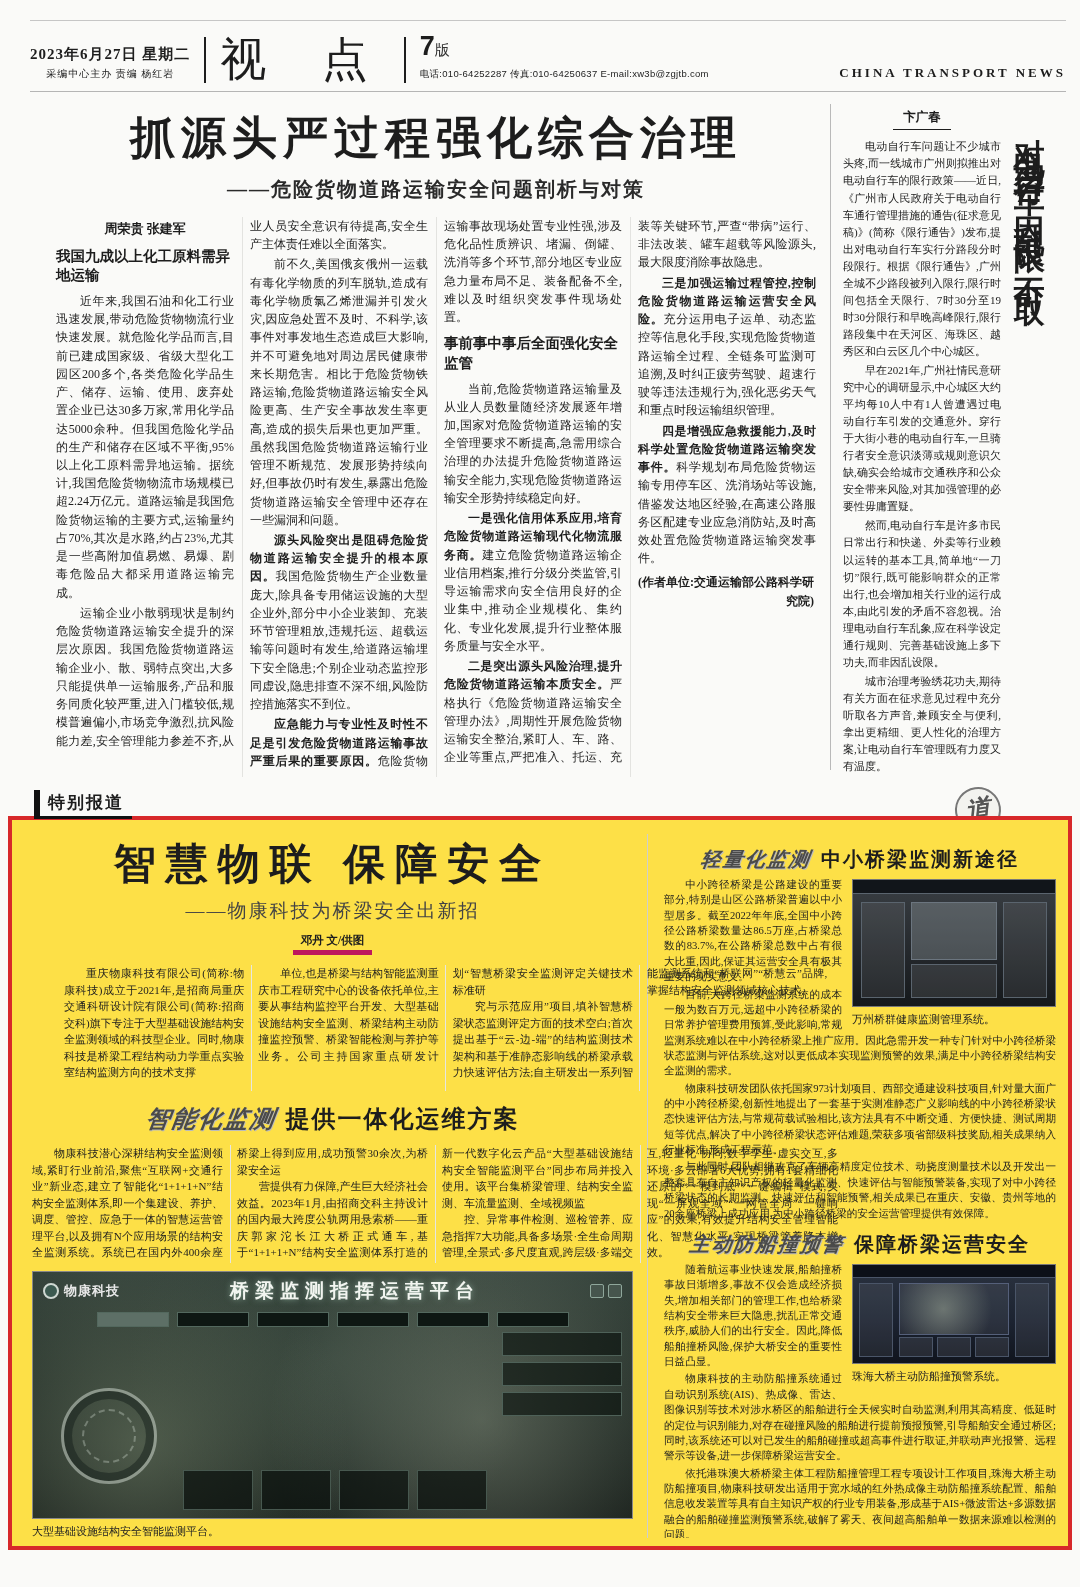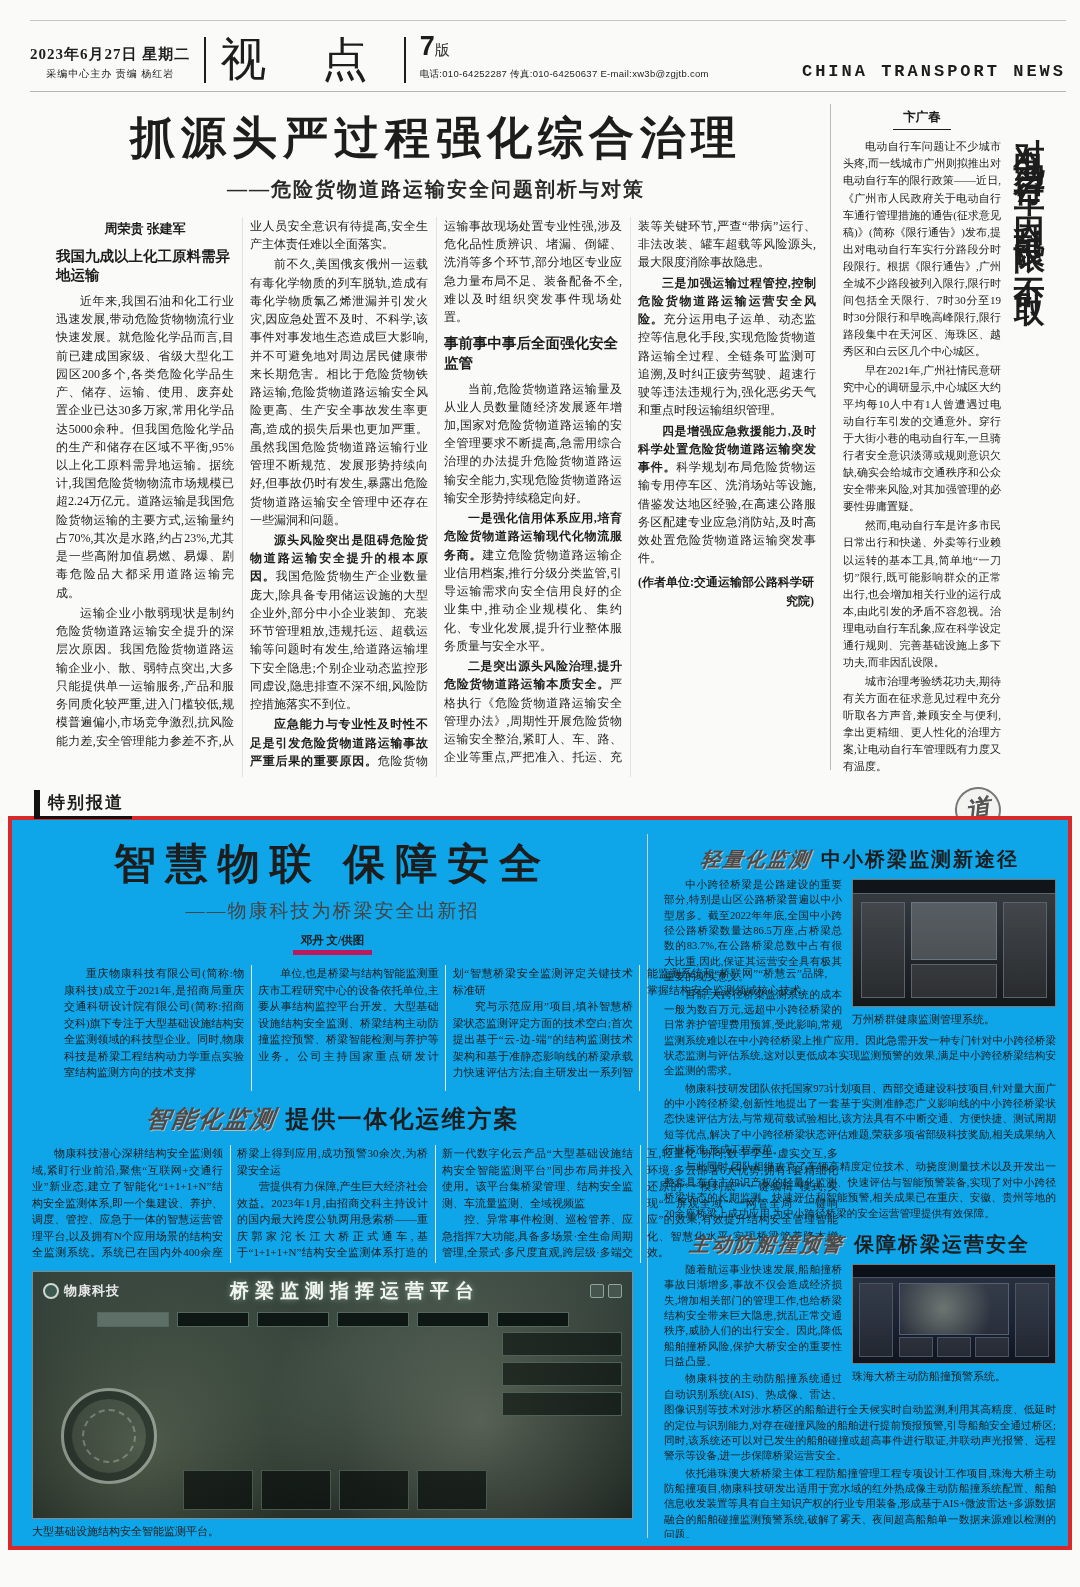--- a/index.html
+++ b/index.html
@@ -17,21 +17,21 @@
   .vbar{ width:2px; height:46px; background:#1d1d1d; }
   .section-title{ font-size:46px; font-weight:400; letter-spacing:22px; line-height:1;
     font-family:"Liberation Serif","DejaVu Serif",serif; white-space:nowrap; }
   .pageinfo{ padding-bottom:2px; }
   .page-no{ font-size:15px; color:#333; }
   .page-no b{ font-size:27px; color:#1d1d1d; font-family:"Liberation Sans",sans-serif; }
   .contact{ font-size:9.5px; color:#222; margin-top:6px; letter-spacing:.3px; font-family:"Liberation Sans",sans-serif; }
   .brand{ margin-left:auto; text-align:right; padding-bottom:2px; }
   .brand-cn{ font-size:31px; font-weight:900; font-style:italic; letter-spacing:4px;
     font-family:"Liberation Serif","DejaVu Serif",serif; }
-  .brand-en{ font-size:17px; letter-spacing:3px; font-weight:bold; font-family:Liberation Mono, monospace; margin-top:14px; }
+  .brand-en{ font-size:13px; letter-spacing:3px; font-weight:bold; font-family:Liberation Serif, serif; margin-top:14px; }
   
   .main{ display:flex; gap:14px; padding:12px 14px 0 56px; height:678px; }
   .article{ flex:1; min-width:0; }
   .a-title{ text-align:center; font-family:"Liberation Sans","DejaVu Sans",sans-serif;
     font-size:45px; font-weight:900; letter-spacing:6px; margin-top:4px; }
   .a-sub{ text-align:center; font-size:20px; font-weight:bold; letter-spacing:2px; margin-top:8px; color:#2a2a2a; }
   .cols{ margin-top:14px; height:560px; column-count:4; column-gap:16px; column-fill:auto;
     column-rule:1px solid #e3e3e0; font-size:12px; line-height:1.52; text-align:justify; }
   .cols p{ text-indent:2em; margin-bottom:2px; }
   .byline{ text-align:center; font-weight:bold; font-size:13px; text-indent:0 !important; margin:2px 0 8px; }
@@ -47,21 +47,21 @@
   .op-text p{ text-indent:2em; margin-bottom:2px; }
   .seal-row{ display:flex; justify-content:flex-end; align-items:center; gap:6px; margin-top:12px; }
   .seal-top{ writing-mode:vertical-rl; font-size:13px; font-weight:bold; color:#555; letter-spacing:2px; }
   .seal-circle{ width:46px; height:46px; border:2px solid #777; border-radius:50%; color:#555;
     display:flex; align-items:center; justify-content:center; font-size:26px; font-style:italic;
     font-weight:bold; transform:rotate(-8deg); background:#f3f3ef; }
   .op-title{ writing-mode:vertical-rl; font-size:31px; font-weight:900; line-height:1.15;
     letter-spacing:9px; padding-top:6px; font-family:"Liberation Serif","DejaVu Serif",serif; }
   
   .report{ position:relative; margin:46px 8px 0; height:734px; border:4px solid #d7282a;
-    padding:14px 12px 8px 20px; background:#0ea5e9; }
+    padding:14px 12px 8px 20px; background:#fde047; }
   .report-tag{ position:absolute; top:-30px; left:22px; background:#fafaf8;
     font-family:"Liberation Sans",sans-serif; font-weight:900; font-size:17px; letter-spacing:2px;
     border-left:6px solid #111; border-bottom:3px solid #111; padding:1px 8px 2px 8px; }
   .report-grid{ display:flex; gap:16px; height:100%; }
   .rep-left{ width:616px; flex:none; border-right:1px solid #cfcfcc; padding-right:14px; }
   .rep-right{ flex:1; min-width:0; overflow:hidden; }
   .r-title{ text-align:center; font-family:"Liberation Sans",sans-serif; font-size:42px;
     font-weight:900; letter-spacing:10px; margin-top:2px; }
   .r-sub{ text-align:center; font-size:19px; color:#444; letter-spacing:2px; margin-top:6px; }
   .r-byline-wrap{ text-align:center; margin-top:6px; }

